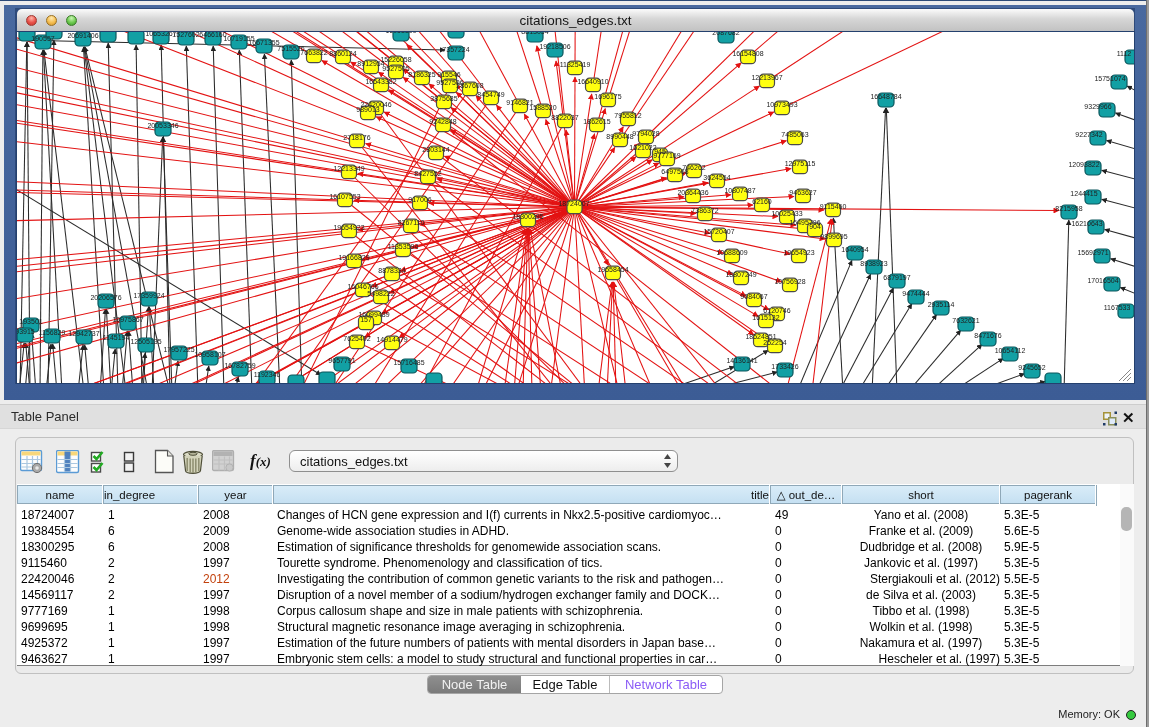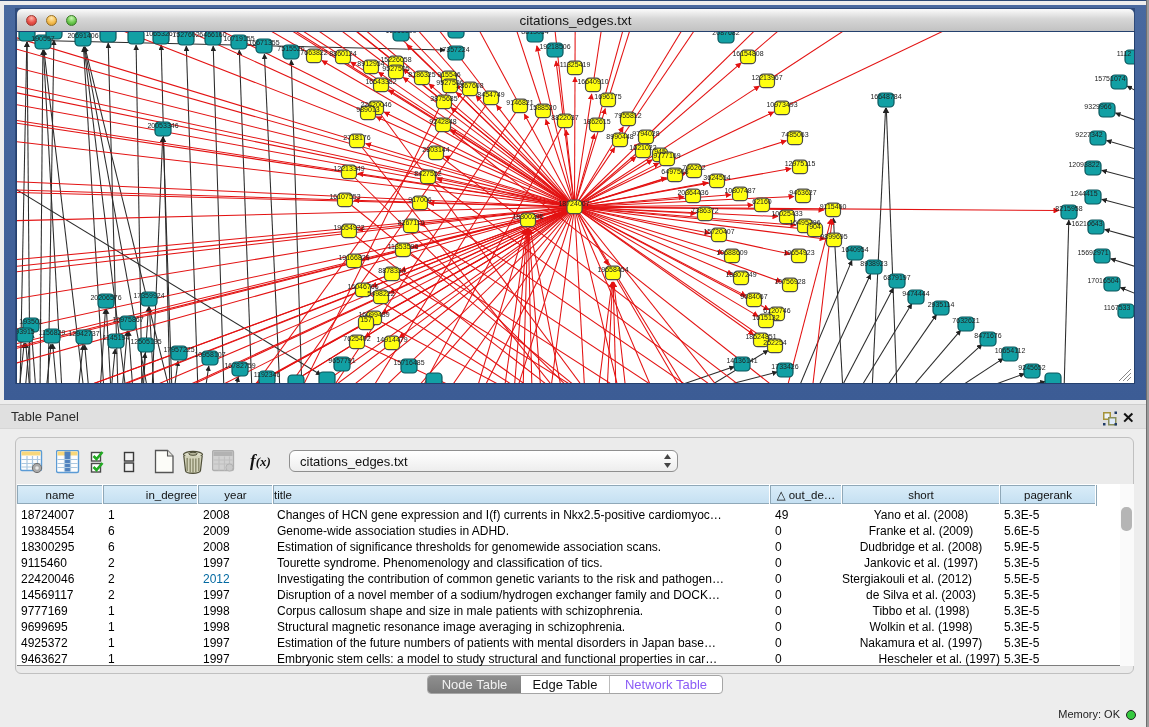--- a/index.html
+++ b/index.html
@@ -610,23 +610,23 @@
 <div style="position:absolute;left:250px;top:451px;font:italic bold 17px 'Liberation Serif',serif;color:#111">f<span style="font-size:13px">(x)</span></div>
 
 <div style="position:absolute;left:289px;top:450px;width:389px;height:22px;background:linear-gradient(#ffffff,#ededed);border:1px solid #8f8f8f;border-radius:6px;font-size:13px;color:#111;line-height:21px;padding-left:10px">citations_edges.txt</div>
 <svg style="position:absolute;left:663px;top:454px" width="9" height="14" viewBox="0 0 9 14">
     <path d="M4.5 0 L8 5 L1 5 Z" fill="#444"></path>
     <path d="M4.5 14 L8 9 L1 9 Z" fill="#444"></path>
   </svg>
 
 <div style="position:absolute;left:17px;top:484px;width:1117px;height:182px;background:#fff;border-bottom:1px solid #7d7d7d"></div>
 <div style="position:absolute;left:17px;top:485px;width:85px;height:19px;background:linear-gradient(#d9ecf8,#c5e0f2);border:1px solid #8fa8b8;border-right:none;text-align:center;line-height:19px;font-size:11.5px;color:#111">name</div>
-<div style="position:absolute;left:103px;top:485px;width:94px;height:19px;background:linear-gradient(#d9ecf8,#c5e0f2);border:1px solid #8fa8b8;border-right:none;text-align:right;line-height:19px;font-size:11.5px;color:#111">in_degree</div>
+<div style="position:absolute;left:103px;top:485px;width:94px;height:19px;background:linear-gradient(#d9ecf8,#c5e0f2);border:1px solid #8fa8b8;border-right:none;text-align:left;line-height:19px;font-size:11.5px;color:#111">in_degree</div>
 <div style="position:absolute;left:198px;top:485px;width:74px;height:19px;background:linear-gradient(#d9ecf8,#c5e0f2);border:1px solid #8fa8b8;border-right:none;text-align:center;line-height:19px;font-size:11.5px;color:#111">year</div>
-<div style="position:absolute;left:273px;top:485px;width:496px;height:19px;background:linear-gradient(#d9ecf8,#c5e0f2);border:1px solid #8fa8b8;border-right:none;text-align:left;line-height:19px;font-size:11.5px;color:#111">title</div>
+<div style="position:absolute;left:273px;top:485px;width:496px;height:19px;background:linear-gradient(#d9ecf8,#c5e0f2);border:1px solid #8fa8b8;border-right:none;text-align:right;line-height:19px;font-size:11.5px;color:#111">title</div>
 <div style="position:absolute;left:770px;top:485px;width:71px;height:19px;background:linear-gradient(#d9ecf8,#c5e0f2);border:1px solid #8fa8b8;border-right:none;text-align:center;line-height:19px;font-size:11.5px;color:#111">△ out_de…</div>
 <div style="position:absolute;left:842px;top:485px;width:157px;height:19px;background:linear-gradient(#d9ecf8,#c5e0f2);border:1px solid #8fa8b8;border-right:none;text-align:center;line-height:19px;font-size:11.5px;color:#111">short</div>
 <div style="position:absolute;left:1000px;top:485px;width:95px;height:19px;background:linear-gradient(#d9ecf8,#c5e0f2);border:1px solid #8fa8b8;border-right:none;text-align:center;line-height:19px;font-size:11.5px;color:#111">pagerank</div>
 <div style="position:absolute;left:1096px;top:485px;width:1px;height:21px;background:#8fa8b8"></div>
 <div style="position:absolute;left:21px;top:508px;font-size:12px;color:#000">18724007</div>
 <div style="position:absolute;left:108px;top:508px;font-size:12px;color:#000">1</div>
 <div style="position:absolute;left:203px;top:508px;font-size:12px;color:#000">2008</div>
 <div style="position:absolute;left:277px;top:508px;font-size:12px;color:#000;white-space:nowrap">Changes of HCN gene expression and I(f) currents in Nkx2.5-positive cardiomyoc…</div>
 <div style="position:absolute;left:775px;top:508px;font-size:12px;color:#000">49</div>
 <div style="position:absolute;left:842px;top:508px;width:158px;text-align:center;font-size:12px;color:#000">Yano et al. (2008)</div>
@@ -647,24 +647,24 @@
 <div style="position:absolute;left:1004px;top:540px;font-size:12px;color:#000">5.9E-5</div>
 <div style="position:absolute;left:21px;top:556px;font-size:12px;color:#000">9115460</div>
 <div style="position:absolute;left:108px;top:556px;font-size:12px;color:#000">2</div>
 <div style="position:absolute;left:203px;top:556px;font-size:12px;color:#000">1997</div>
 <div style="position:absolute;left:277px;top:556px;font-size:12px;color:#000;white-space:nowrap">Tourette syndrome. Phenomenology and classification of tics.</div>
 <div style="position:absolute;left:775px;top:556px;font-size:12px;color:#000">0</div>
 <div style="position:absolute;left:842px;top:556px;width:158px;text-align:center;font-size:12px;color:#000">Jankovic et al. (1997)</div>
 <div style="position:absolute;left:1004px;top:556px;font-size:12px;color:#000">5.3E-5</div>
 <div style="position:absolute;left:21px;top:572px;font-size:12px;color:#000">22420046</div>
 <div style="position:absolute;left:108px;top:572px;font-size:12px;color:#000">2</div>
-<div style="position:absolute;left:203px;top:572px;font-size:12px;color:#0369a1">2012</div>
+<div style="position:absolute;left:203px;top:572px;font-size:12px;color:#c2410c">2012</div>
 <div style="position:absolute;left:277px;top:572px;font-size:12px;color:#000;white-space:nowrap">Investigating the contribution of common genetic variants to the risk and pathogen…</div>
 <div style="position:absolute;left:775px;top:572px;font-size:12px;color:#000">0</div>
-<div style="position:absolute;left:842px;top:572px;width:158px;text-align:left;font-size:12px;color:#000">Stergiakouli et al. (2012)</div>
+<div style="position:absolute;left:842px;top:572px;width:158px;text-align:right;font-size:12px;color:#000">Stergiakouli et al. (2012)</div>
 <div style="position:absolute;left:1004px;top:572px;font-size:12px;color:#000">5.5E-5</div>
 <div style="position:absolute;left:21px;top:588px;font-size:12px;color:#000">14569117</div>
 <div style="position:absolute;left:108px;top:588px;font-size:12px;color:#000">2</div>
 <div style="position:absolute;left:203px;top:588px;font-size:12px;color:#000">1997</div>
 <div style="position:absolute;left:277px;top:588px;font-size:12px;color:#000;white-space:nowrap">Disruption of a novel member of a sodium/hydrogen exchanger family and DOCK…</div>
 <div style="position:absolute;left:775px;top:588px;font-size:12px;color:#000">0</div>
 <div style="position:absolute;left:842px;top:588px;width:158px;text-align:center;font-size:12px;color:#000">de Silva et al. (2003)</div>
 <div style="position:absolute;left:1004px;top:588px;font-size:12px;color:#000">5.3E-5</div>
 <div style="position:absolute;left:21px;top:604px;font-size:12px;color:#000">9777169</div>
 <div style="position:absolute;left:108px;top:604px;font-size:12px;color:#000">1</div>

